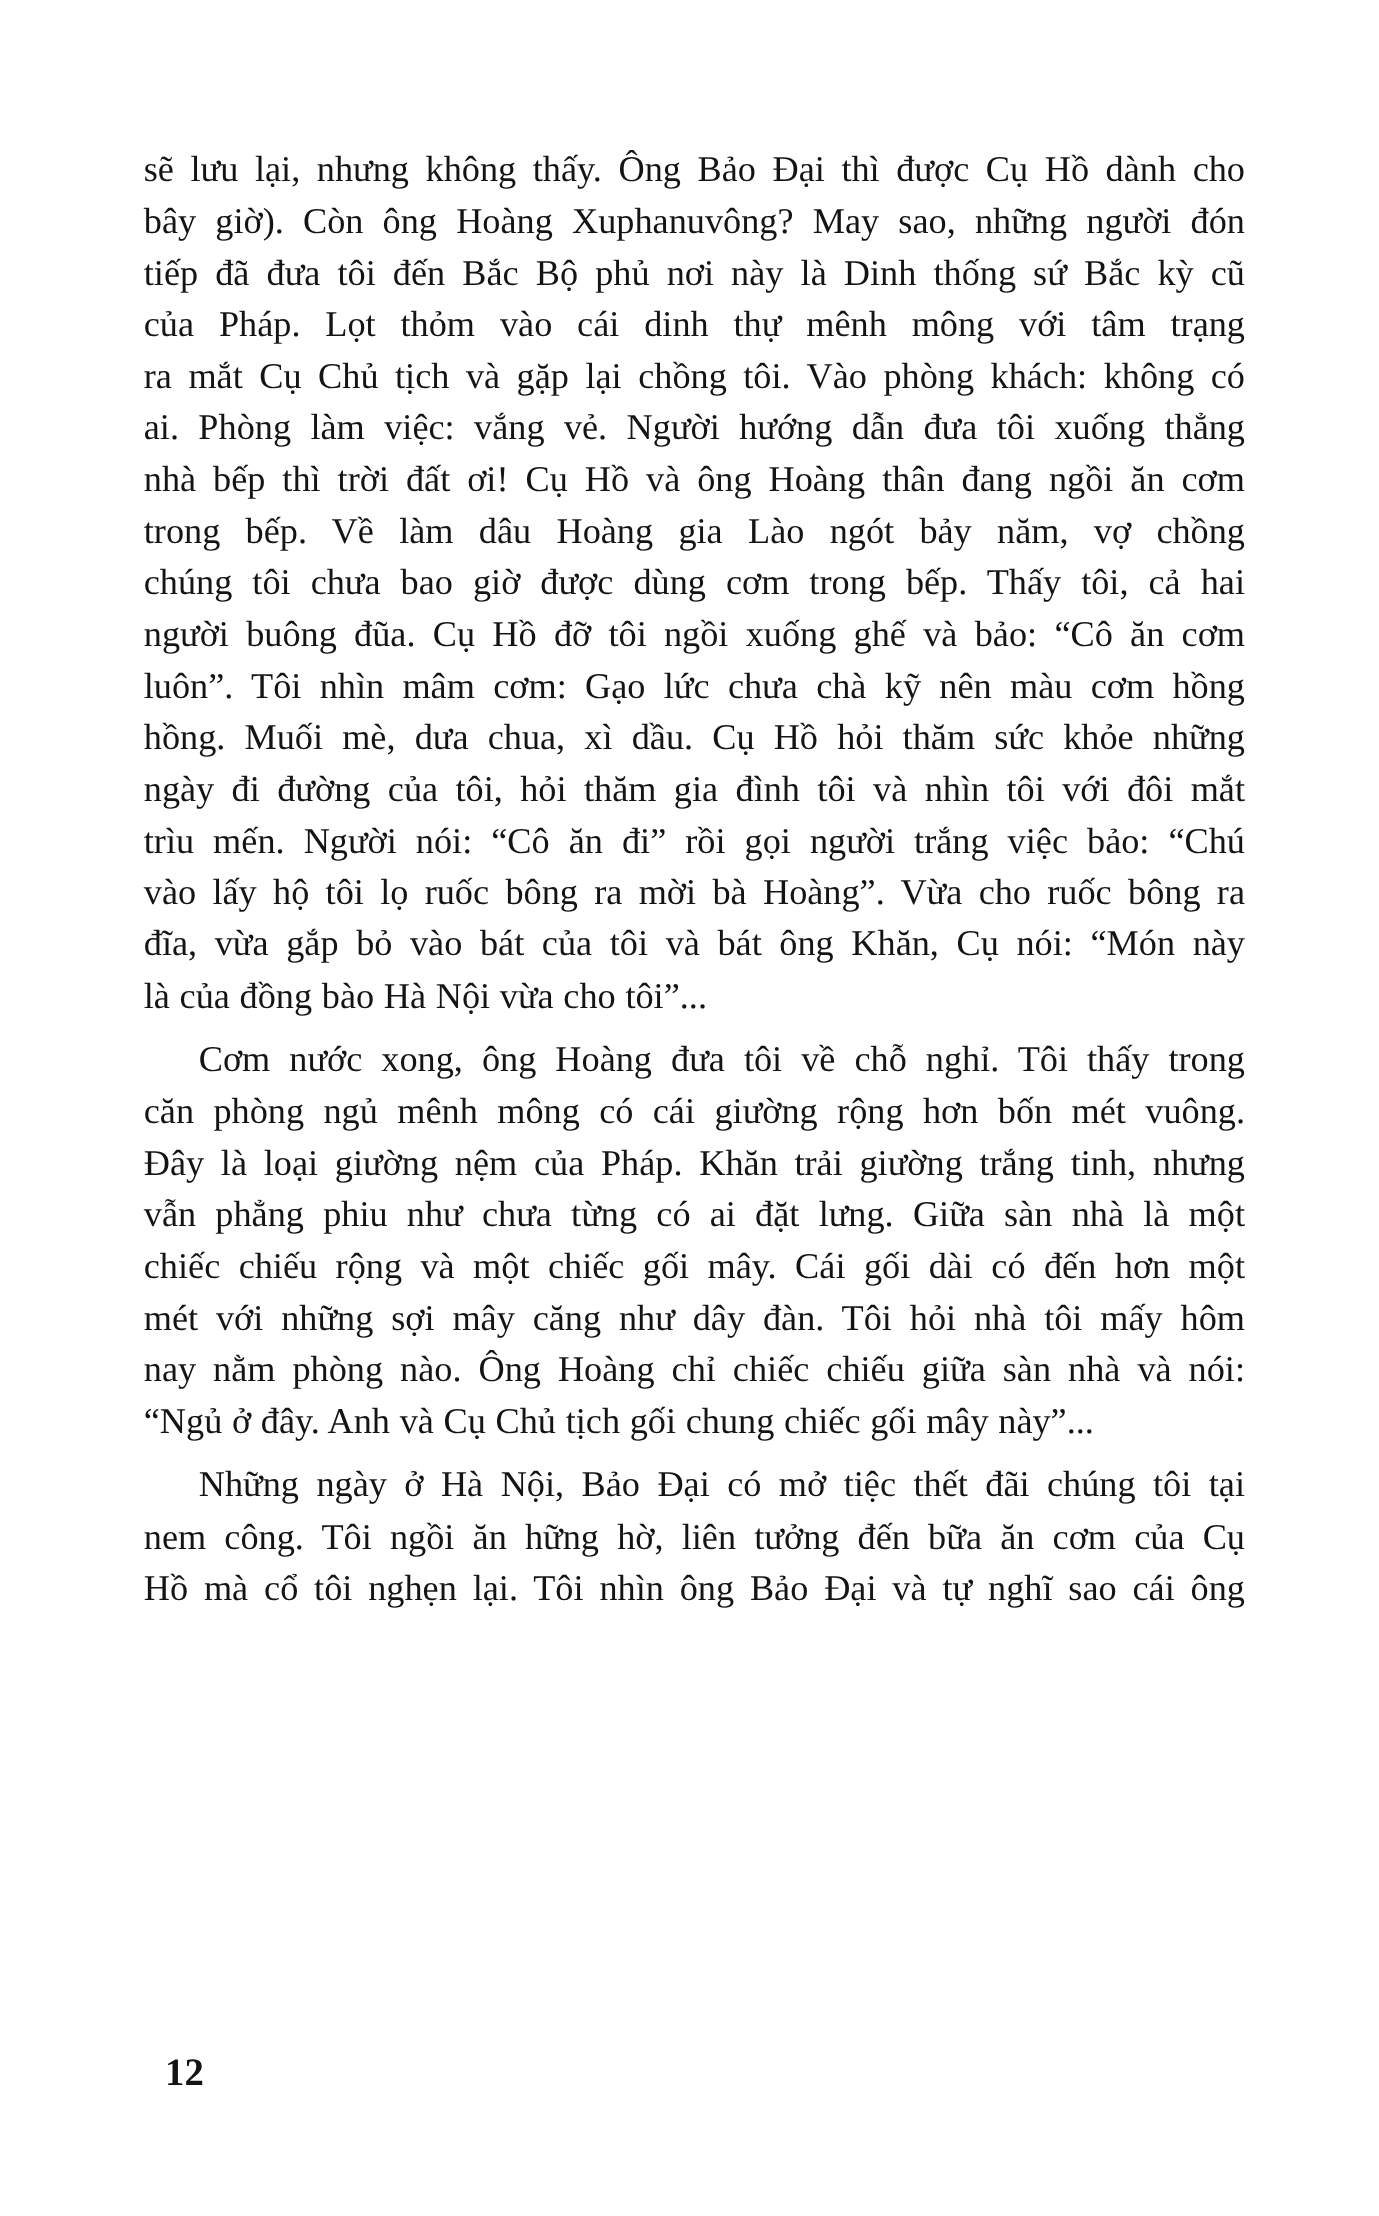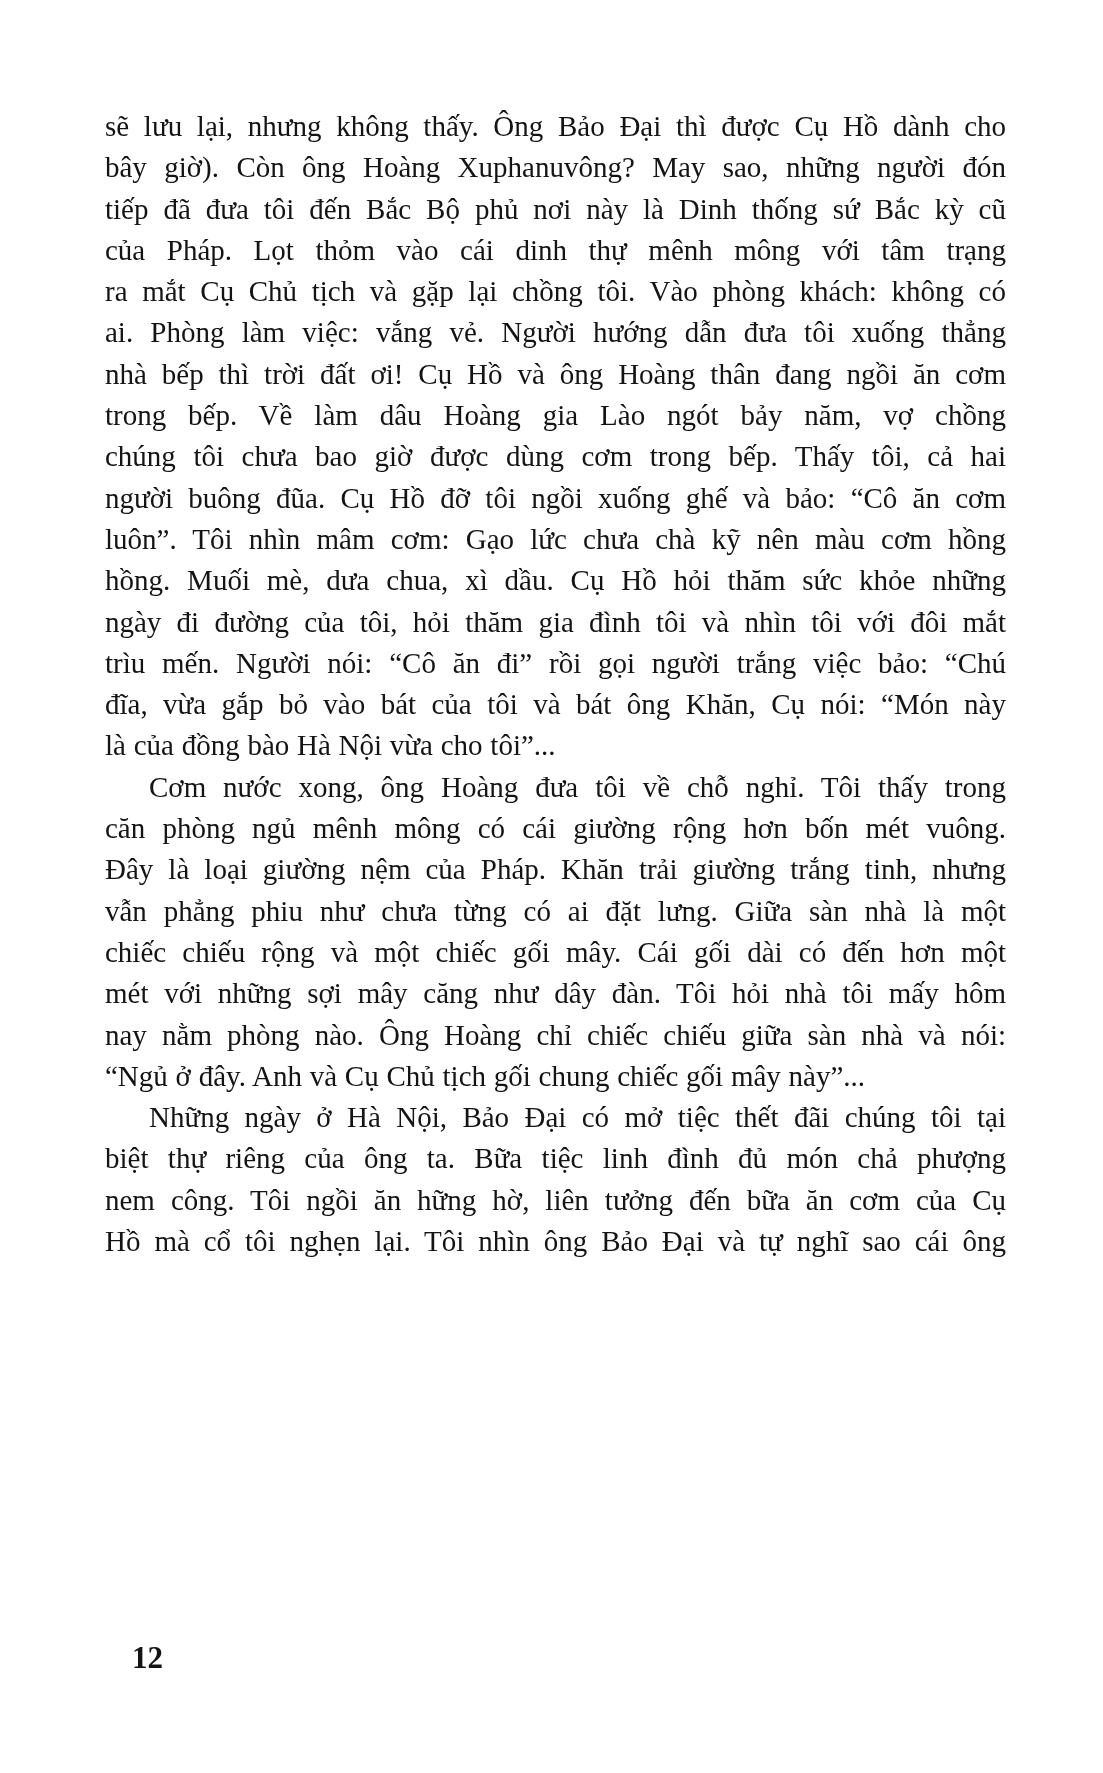--- a/index.html
+++ b/index.html
@@ -20,21 +20,21 @@
     inset: 0;
     background: #ffffff;
   }
   .text-block {
     position: absolute;
     left: 105px;
     top: 106px;
     width: 901px;
   }
   .paragraph {
-    margin: 0;
+    margin: 10px;
   }
   .line {
     font-size: 29px;
     line-height: 41.3px;
     text-align: justify;
     text-align-last: justify;
     word-spacing: 0.5px;
   }
   .line.last {
     text-align: center;
@@ -66,34 +66,34 @@
         <div class="line">ra mắt Cụ Chủ tịch và gặp lại chồng tôi. Vào phòng khách: không có</div>
         <div class="line">ai. Phòng làm việc: vắng vẻ. Người hướng dẫn đưa tôi xuống thẳng</div>
         <div class="line">nhà bếp thì trời đất ơi! Cụ Hồ và ông Hoàng thân đang ngồi ăn cơm</div>
         <div class="line">trong bếp. Về làm dâu Hoàng gia Lào ngót bảy năm, vợ chồng</div>
         <div class="line">chúng tôi chưa bao giờ được dùng cơm trong bếp. Thấy tôi, cả hai</div>
         <div class="line">người buông đũa. Cụ Hồ đỡ tôi ngồi xuống ghế và bảo: “Cô ăn cơm</div>
         <div class="line">luôn”. Tôi nhìn mâm cơm: Gạo lức chưa chà kỹ nên màu cơm hồng</div>
         <div class="line">hồng. Muối mè, dưa chua, xì dầu. Cụ Hồ hỏi thăm sức khỏe những</div>
         <div class="line">ngày đi đường của tôi, hỏi thăm gia đình tôi và nhìn tôi với đôi mắt</div>
         <div class="line">trìu mến. Người nói: “Cô ăn đi” rồi gọi người trắng việc bảo: “Chú</div>
+        <div class="line">vào lấy hộ tôi lọ ruốc bông ra mời bà Hoàng”. Vừa cho ruốc bông ra</div>
         <div class="line">đĩa, vừa gắp bỏ vào bát của tôi và bát ông Khăn, Cụ nói: “Món này</div>
         <div class="line last">là của đồng bào Hà Nội vừa cho tôi”...</div>
       </div>
       <div class="paragraph">
         <div class="line indent">Cơm nước xong, ông Hoàng đưa tôi về chỗ nghỉ. Tôi thấy trong</div>
         <div class="line">căn phòng ngủ mênh mông có cái giường rộng hơn bốn mét vuông.</div>
         <div class="line">Đây là loại giường nệm của Pháp. Khăn trải giường trắng tinh, nhưng</div>
         <div class="line">vẫn phẳng phiu như chưa từng có ai đặt lưng. Giữa sàn nhà là một</div>
         <div class="line">chiếc chiếu rộng và một chiếc gối mây. Cái gối dài có đến hơn một</div>
         <div class="line">mét với những sợi mây căng như dây đàn. Tôi hỏi nhà tôi mấy hôm</div>
         <div class="line">nay nằm phòng nào. Ông Hoàng chỉ chiếc chiếu giữa sàn nhà và nói:</div>
         <div class="line last">“Ngủ ở đây. Anh và Cụ Chủ tịch gối chung chiếc gối mây này”...</div>
       </div>
       <div class="paragraph">
         <div class="line indent">Những ngày ở Hà Nội, Bảo Đại có mở tiệc thết đãi chúng tôi tại</div>
-        <div class="line">biệt thự riêng của ông ta. Bữa tiệc linh đình đủ món chả phượng</div>
         <div class="line">nem công. Tôi ngồi ăn hững hờ, liên tưởng đến bữa ăn cơm của Cụ</div>
         <div class="line">Hồ mà cổ tôi nghẹn lại. Tôi nhìn ông Bảo Đại và tự nghĩ sao cái ông</div>
       </div>
     </div>
   <div class="page-number">12</div>
 </div>
 
 </body></html>

